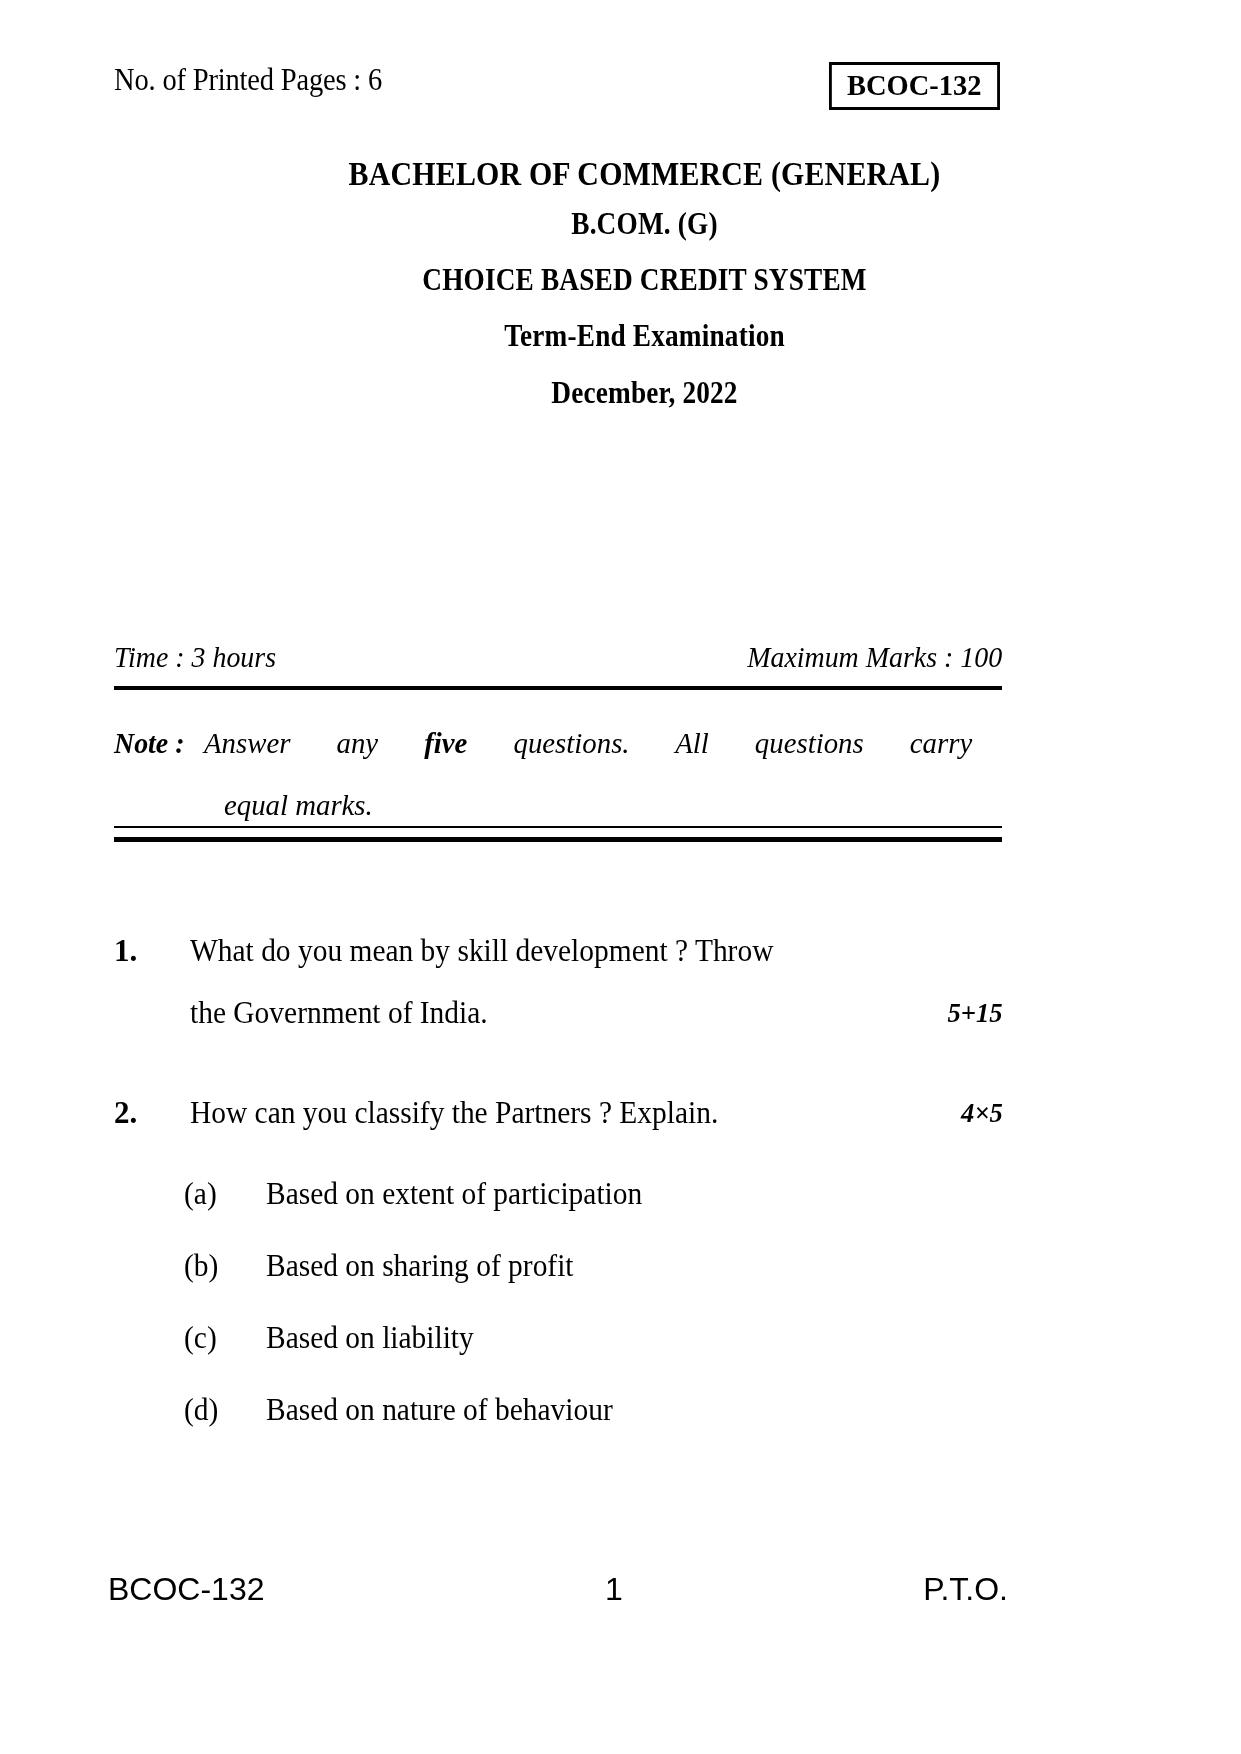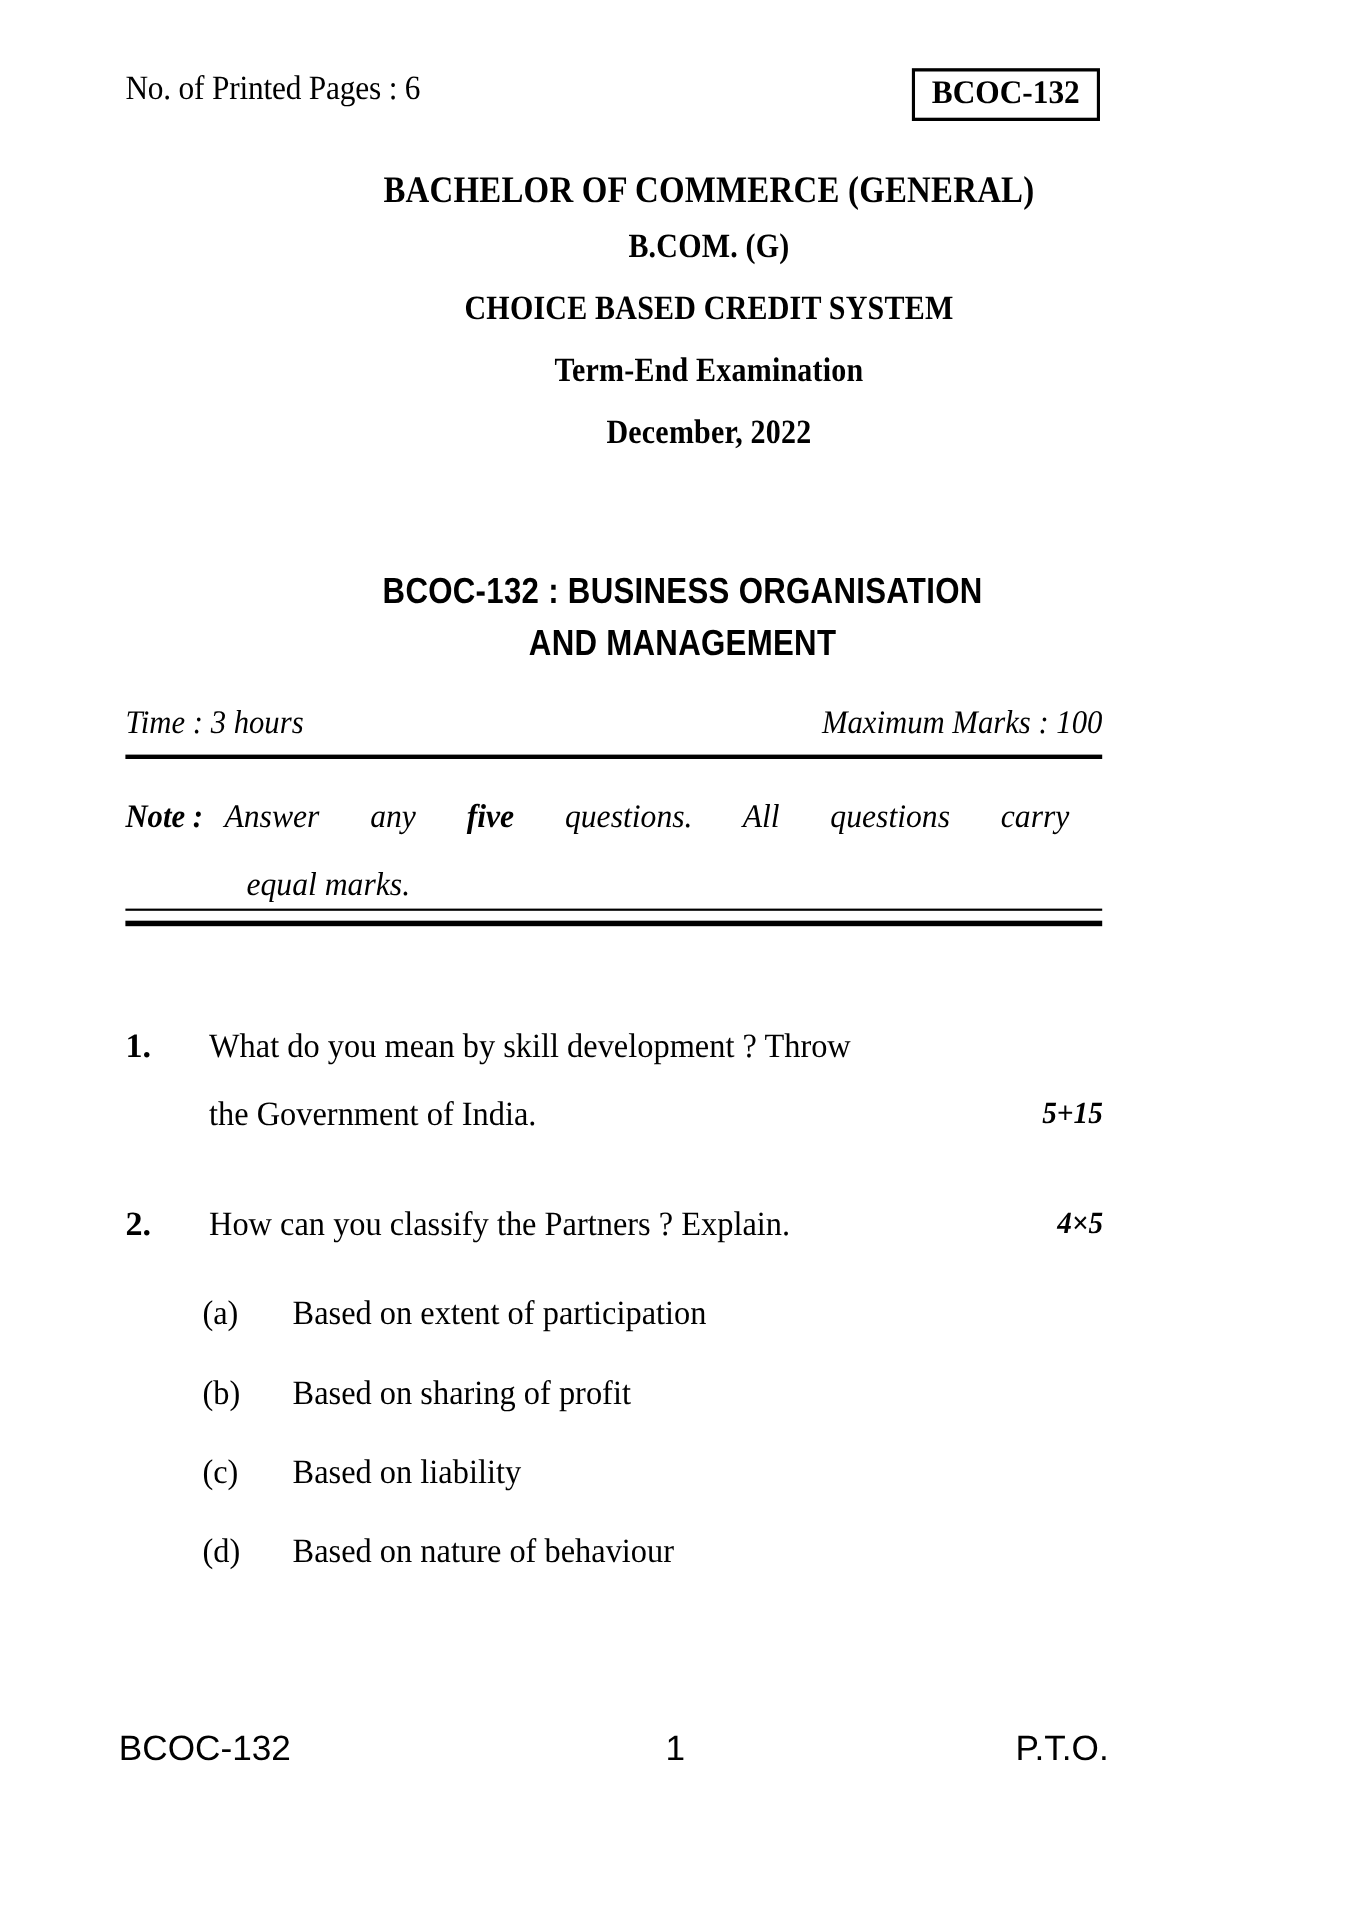--- a/index.html
+++ b/index.html
@@ -255,24 +255,20 @@
   </div>
 
   <div class="title-block">
     <div class="title-line">BACHELOR OF COMMERCE (GENERAL)</div>
     <div class="title-line sub">B.COM. (G)</div>
     <div class="title-line sub">CHOICE BASED CREDIT SYSTEM</div>
     <div class="title-line sub">Term-End Examination</div>
     <div class="title-line date">December, 2022</div>
   </div>
 
-  <div class="course-title">
-    <div>BCOC-132 : BUSINESS ORGANISATION</div>
-    <div>AND MANAGEMENT</div>
-  </div>
 
   <div class="meta-row">
     <span class="meta-left">Time : 3 hours</span>
     <span class="meta-right">Maximum Marks : 100</span>
   </div>
   <div class="rule-single"></div>
 
   <div class="note">
     <div class="note-line">
       <span class="note-label">Note :</span>

